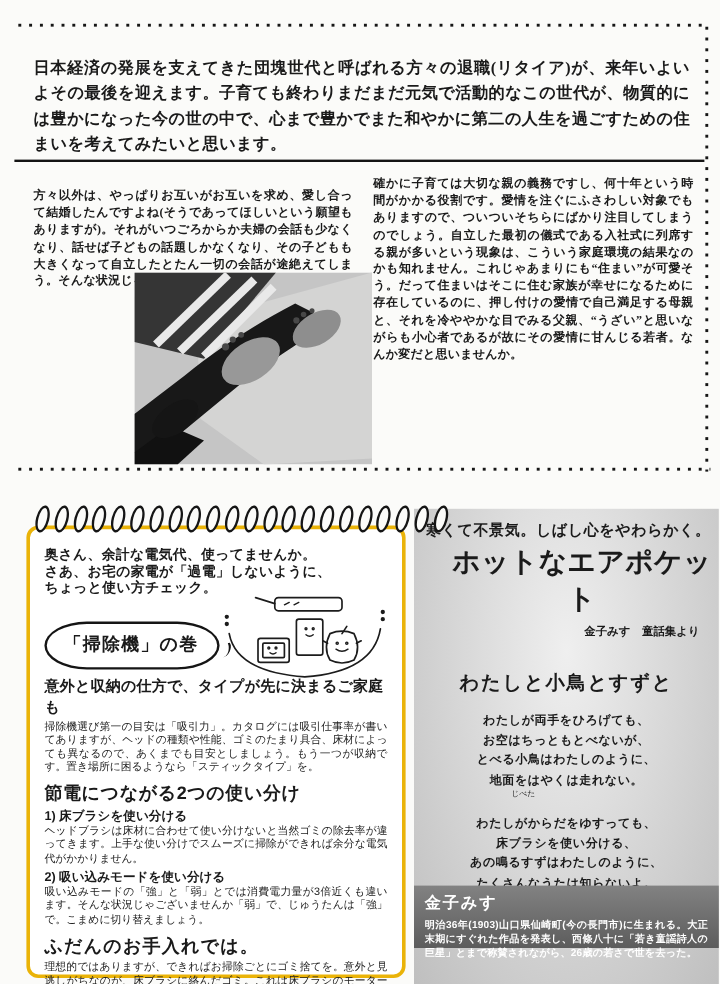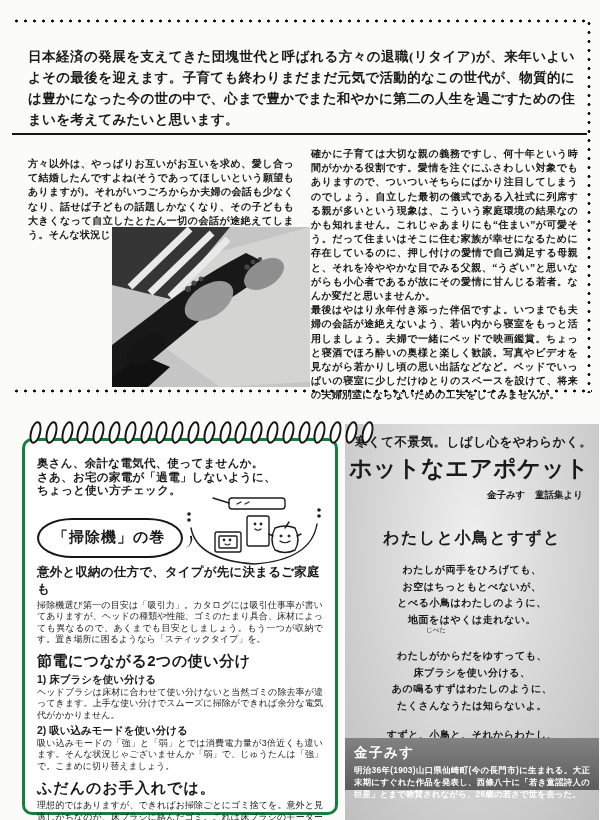--- a/index.html
+++ b/index.html
@@ -29,21 +29,21 @@
   .col-right{left:311px;top:147px;width:267px;}
 
   .photo{left:112px;top:227px;width:198px;height:160px;}
   .photo svg{display:block;}
 
   
   .spiral{left:30px;top:421px;width:302px;height:24px;display:flex;z-index:3;}
   .coil{width:7px;height:19px;border:2.5px solid #151515;border-radius:50%;
     margin-right:4.8px;transform:rotate(14deg);background:#fbfbf9;flex:0 0 auto;}
   .card{left:22px;top:438px;width:316px;height:377px;background:#fff;
-    border:3px solid #15803d;border-radius:10px;box-sizing:border-box;
+    border:3px solid #eab308;border-radius:10px;box-sizing:border-box;
     padding:16px 12px 8px 12px;z-index:2;}
   .nb-intro{font-size:11.5px;font-weight:bold;line-height:13.5px;letter-spacing:0.3px;}
   .bubble-row{position:relative;height:60px;margin-top:4px;}
   .bubble{position:absolute;left:0;top:16px;border:2px solid #151515;
     border-radius:46px/26px;padding:8px 16px 9px 14px;font-size:15px;font-weight:bold;
     background:#fff;letter-spacing:1px;}
   .bubble::after{content:"";position:absolute;right:-13px;top:18px;width:16px;height:10px;
     border-right:2px solid #151515;border-radius:0 0 14px 0;transform:rotate(-20deg);}
   .appliances{position:absolute;right:0;top:-8px;width:138px;height:74px;}
   .nb-h1{font-size:12.5px;font-weight:bold;margin-top:2px;letter-spacing:0.2px;}
@@ -51,21 +51,21 @@
   .nb-h2{font-size:15px;font-weight:bold;margin:6px 0 1px 0;letter-spacing:0.5px;}
   .nb-item-title{font-size:10.5px;font-weight:bold;margin-top:2px;}
   .nb-item-body{font-size:9px;line-height:11.6px;text-align:justify;}
   .nb-h3{font-size:15px;font-weight:bold;margin:7px 0 1px 0;letter-spacing:1px;}
 
   
   .panel{left:345px;top:424px;width:254px;height:396px;box-sizing:border-box;
     background:radial-gradient(ellipse at 50% 30%,#efefef 0%,#dcdcdc 40%,#bfbfbf 100%);
     }
   .pp-tagline{font-size:12.5px;font-weight:bold;margin:10px 0 2px 10px;letter-spacing:0.5px;}
-  .pp-title{font-size:23px;font-weight:bold;margin-left:4px;letter-spacing:0.5px;}
+  .pp-title{font-size:23px;font-weight:bold;margin-left:26px;letter-spacing:0.5px;text-align:center;}
   .pp-source{font-size:9.5px;font-weight:bold;text-align:right;margin:5px 16px 0 0;}
   .pp-poem-title{font-size:16px;font-weight:bold;text-align:center;margin-top:26px;
     letter-spacing:1.5px;}
   .stanza{margin-top:13px;}
   .pp-line{font-size:10px;font-weight:bold;text-align:center;line-height:16.5px;
     letter-spacing:0.5px;}
   .pp-furigana{font-size:6.5px;text-align:center;margin-top:-2px;transform:translateX(-36px);}
   .pp-author{position:absolute;left:0;right:0;top:314px;height:52px;box-sizing:border-box;
     background:linear-gradient(#828282,#5c5c5c);color:#fff;padding:6px 9px 0 9px;}
   .pp-author-name{font-size:13.5px;font-weight:bold;letter-spacing:1.5px;}
@@ -82,21 +82,20 @@
   <div class="dots-h" style="left:12px;top:389px;width:580px;"></div>
 
   <div class="abs lead serif">日本経済の発展を支えてきた団塊世代と呼ばれる方々の退職(リタイア)が、来年いよいよその最後を迎えます。子育ても終わりまだまだ元気で活動的なこの世代が、物質的には豊かになった今の世の中で、心まで豊かでまた和やかに第二の人生を過ごすための住まいを考えてみたいと思います。</div>
 
   <div class="abs rule"></div>
 
   <div class="abs col col-left serif">方々以外は、やっぱりお互いがお互いを求め、愛し合って結婚したんですよね(そうであってほしいという願望もありますが)。それがいつごろからか夫婦の会話も少なくなり、話せば子どもの話題しかなくなり、その子どもも大きくなって自立したとたん一切の会話が途絶えてしまう。そんな状況じゃございませんか。</div>
 
   <div class="abs col col-right serif">
     <div>確かに子育ては大切な親の義務ですし、何十年という時間がかかる役割です。愛情を注ぐにふさわしい対象でもありますので、ついついそちらにばかり注目してしまうのでしょう。自立した最初の儀式である入社式に列席する親が多いという現象は、こういう家庭環境の結果なのかも知れません。これじゃあまりにも“住まい”が可愛そう。だって住まいはそこに住む家族が幸せになるために存在しているのに、押し付けの愛情で自己満足する母親と、それを冷ややかな目でみる父親、“うざい”と思いながらも小心者であるが故にその愛情に甘んじる若者。なんか変だと思いませんか。</div>
-    <div>最後はやはり永年付き添った伴侶ですよ。いつまでも夫婦の会話が途絶えないよう、若い内から寝室をもっと活用しましょう。夫婦で一緒にベッドで映画鑑賞。ちょっと寝酒でほろ酔いの奥様と楽しく歓談。写真やビデオを見ながら若かりし頃の思い出話などなど。ベッドでいっぱいの寝室に少しだけゆとりのスペースを設けて、将来の夫婦別室にならないための工夫をしてみませんか。</div>
   </div>
 
   <div class="abs photo">
     <svg width="198" height="160" viewBox="0 0 198 160">
       <rect width="198" height="160" fill="#c5c5c5"></rect>
       <polygon points="52,40 198,0 198,155 108,160 55,122" fill="#d4d4d3"></polygon>
       <polygon points="0,0 118,0 58,72 0,58" fill="#353535"></polygon>
       <g stroke="#e9e9e9" stroke-width="7">
         <line x1="18" y1="60" x2="78" y2="2"></line>
         <line x1="38" y1="66" x2="100" y2="6"></line>

